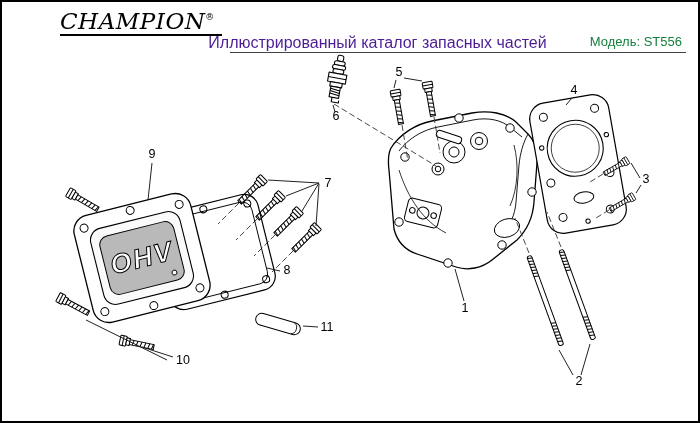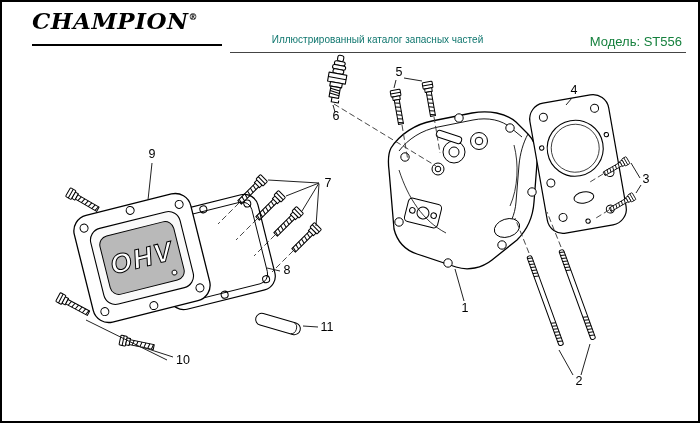--- a/index.html
+++ b/index.html
@@ -3,32 +3,32 @@
 <meta charset="utf-8">
 <style>
   html,body{margin:0;padding:0;background:#fff;}
   .page{
     position:relative;width:700px;height:423px;box-sizing:border-box;
     border:2px solid #000;background:#fff;overflow:hidden;
     font-family:"Liberation Sans",sans-serif;color:#000;
   }
   .logo{position:absolute;left:30px;top:7px;width:190px;}
   .logo-main{
-    font-family:"DejaVu Serif",serif;font-style:italic;font-weight:bold;
+    font-family:"DejaVu Serif",serif;font-style:italic;font-weight:normal;
     font-size:23px;line-height:1.05;letter-spacing:.5px;
-    border-bottom:2.5px solid #000;padding-bottom:11px;white-space:nowrap;
+    border-bottom:2.5px solid #000;padding-bottom:1px;white-space:nowrap;margin-left:28px;
   }
   .logo-main sup{font-size:9px;}
   .logo-sub{
     font-family:"DejaVu Serif",serif;font-style:italic;font-weight:bold;
     font-size:13.5px;text-align:right;margin-top:1px;
   }
   .title{
     position:absolute;left:55px;right:0;top:32px;text-align:center;
-    font-size:10px;color:#0f766e;
+    font-size:16px;color:#4c1d95;
   }
   .model{position:absolute;right:16px;top:32px;font-size:13px;color:#15803d;}
   .rule{position:absolute;left:228px;top:50px;width:456px;border-top:1px solid #444;height:0;}
   svg{position:absolute;left:0;top:0;}
   svg text.num{font-family:"Liberation Sans",sans-serif;font-size:12.5px;fill:#000;}
   svg text.ohv{
     font-family:"Liberation Sans",sans-serif;font-size:27px;font-style:italic;
     font-weight:bold;letter-spacing:2px;fill:#fff;stroke:#000;stroke-width:1;
   }
 </style>

